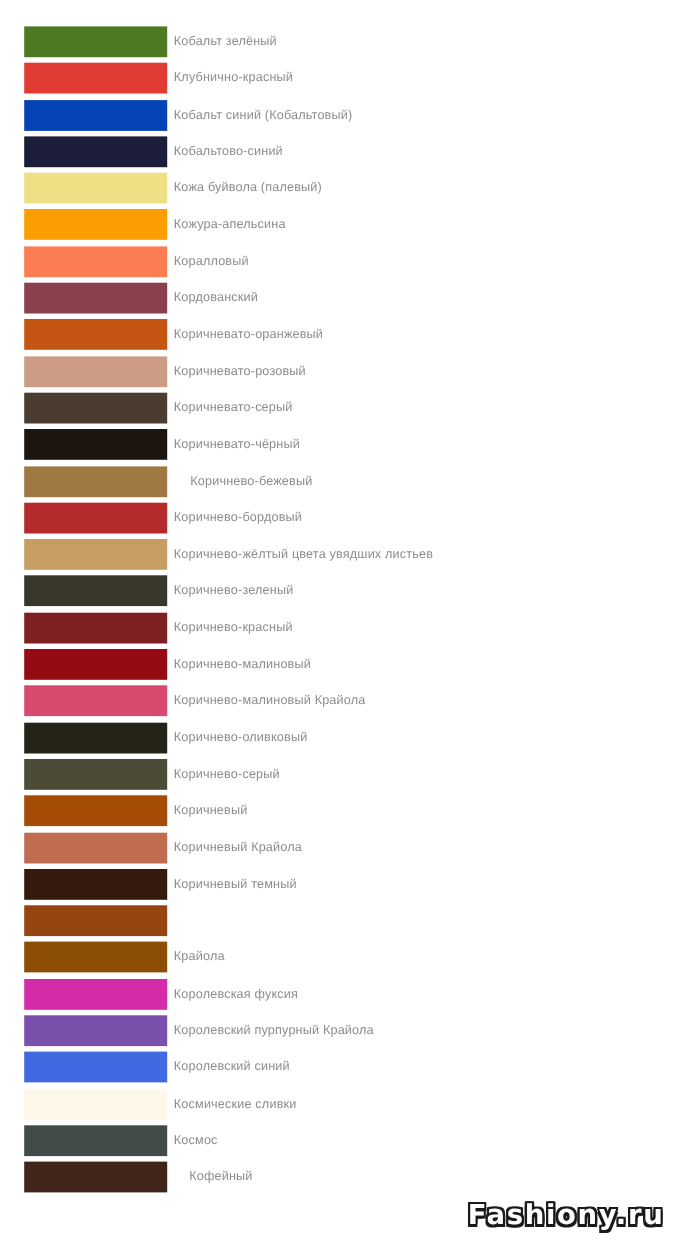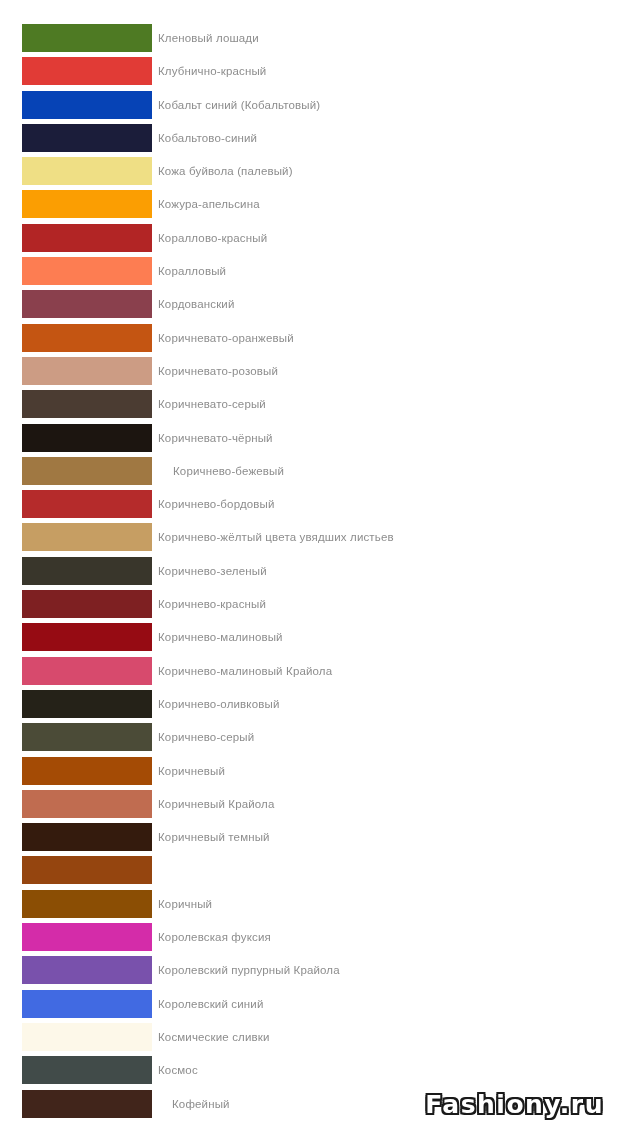--- a/index.html
+++ b/index.html
@@ -76,21 +76,21 @@
 </style>
 </head>
 <body>
 
 <div id="palette-page">
   <ul class="color-list">
       <li class="color-row">
         <div class="swatch-cell">
           <span class="swatch" style="background-color: rgb(78, 122, 35);"></span>
         </div>
-        <span class="color-label" style="color: rgb(141, 141, 141);">Кленовый лошади</span>
+        <span class="color-label" style="color: rgb(141, 141, 141);">Кобальт зелёный</span>
       </li>
       <li class="color-row">
         <div class="swatch-cell">
           <span class="swatch" style="background-color: rgb(225, 59, 54);"></span>
         </div>
         <span class="color-label" style="color: rgb(141, 141, 141);">Клубнично-красный</span>
       </li>
       <li class="color-row">
         <div class="swatch-cell">
           <span class="swatch" style="background-color: rgb(6, 67, 182);"></span>
@@ -110,26 +110,20 @@
         <span class="color-label" style="color: rgb(141, 141, 141);">Кожа буйвола (палевый)</span>
       </li>
       <li class="color-row">
         <div class="swatch-cell">
           <span class="swatch" style="background-color: rgb(251, 158, 2);"></span>
         </div>
         <span class="color-label" style="color: rgb(141, 141, 141);">Кожура-апельсина</span>
       </li>
       <li class="color-row">
         <div class="swatch-cell">
-          <span class="swatch" style="background-color: rgb(178, 37, 37);"></span>
-        </div>
-        <span class="color-label" style="color: rgb(141, 141, 141);">Кораллово-красный</span>
-      </li>
-      <li class="color-row">
-        <div class="swatch-cell">
           <span class="swatch" style="background-color: rgb(253, 125, 82);"></span>
         </div>
         <span class="color-label" style="color: rgb(141, 141, 141);">Коралловый</span>
       </li>
       <li class="color-row">
         <div class="swatch-cell">
           <span class="swatch" style="background-color: rgb(138, 64, 77);"></span>
         </div>
         <span class="color-label" style="color: rgb(141, 141, 141);">Кордованский</span>
       </li>
@@ -231,21 +225,21 @@
       </li>
       <li class="color-row">
         <div class="swatch-cell">
           <span class="swatch" style="background-color: rgb(149, 69, 15);"></span>
         </div>
       </li>
       <li class="color-row">
         <div class="swatch-cell">
           <span class="swatch" style="background-color: rgb(139, 78, 4);"></span>
         </div>
-        <span class="color-label" style="color: rgb(141, 141, 141);">Коричный</span>
+        <span class="color-label" style="color: rgb(141, 141, 141);">Крайола</span>
       </li>
       <li class="color-row">
         <div class="swatch-cell">
           <span class="swatch" style="background-color: rgb(212, 44, 169);"></span>
         </div>
         <span class="color-label" style="color: rgb(141, 141, 141);">Королевская фуксия</span>
       </li>
       <li class="color-row">
         <div class="swatch-cell">
           <span class="swatch" style="background-color: rgb(121, 81, 172);"></span>

